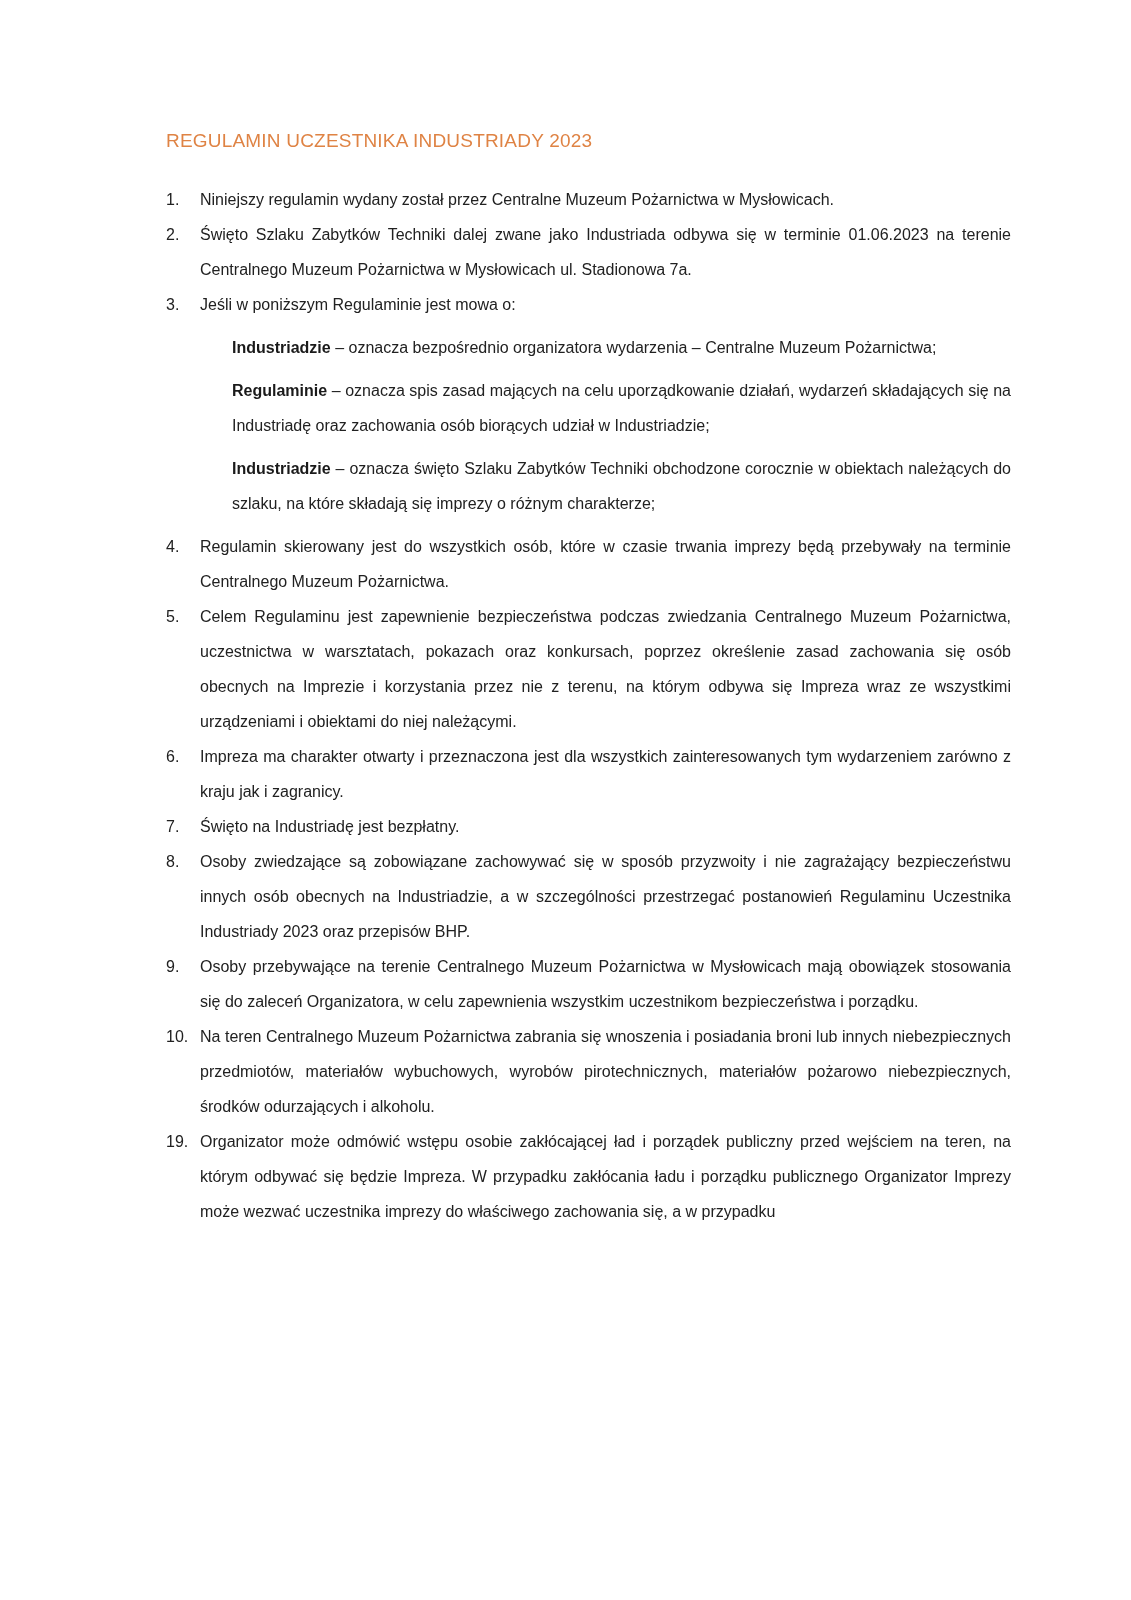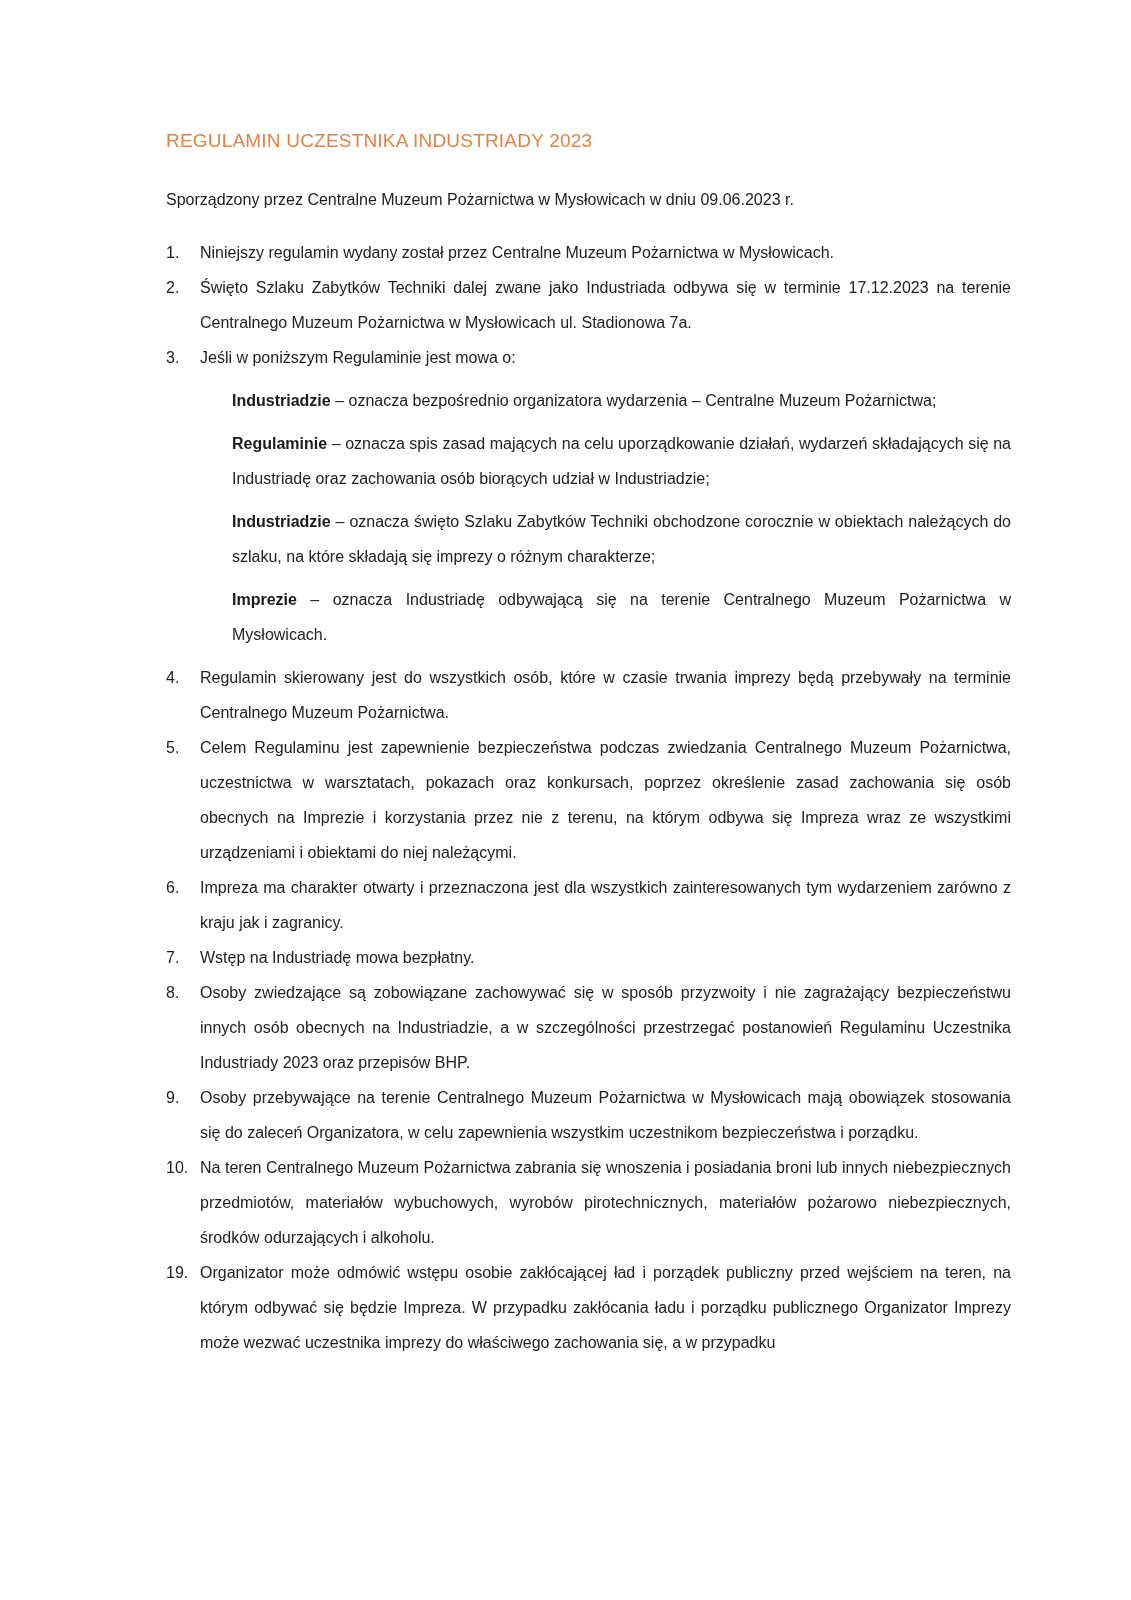--- a/index.html
+++ b/index.html
@@ -62,73 +62,69 @@
     color: #1a1a1a;
   }
 </style>
 </head>
 <body>
 
 <div class="page">
 
   <h1 class="doc-title">REGULAMIN UCZESTNIKA INDUSTRIADY 2023</h1>
 
-  <p class="intro">Sporządzony przez Centralne Muzeum Pożarnictwa w Mysłowicach w dniu 09.06.2023 r.</p>
 
   <div class="list">
 
     <div class="item">
       <span class="num">1.</span>
       <span>Niniejszy regulamin wydany został przez Centralne Muzeum Pożarnictwa w Mysłowicach.</span>
     </div>
 
     <div class="item">
       <span class="num">2.</span>
-      <span>Święto Szlaku Zabytków Techniki dalej zwane jako Industriada odbywa się w terminie 17.12.2023 na terenie Centralnego Muzeum Pożarnictwa w Mysłowicach ul. Stadionowa 7a.</span>
+      <span>Święto Szlaku Zabytków Techniki dalej zwane jako Industriada odbywa się w terminie 01.06.2023 na terenie Centralnego Muzeum Pożarnictwa w Mysłowicach ul. Stadionowa 7a.</span>
     </div>
 
     <div class="item">
       <span class="num">3.</span>
       <span>Jeśli w poniższym Regulaminie jest mowa o:</span>
     </div>
 
     <p class="def">
       <b>Industriadzie</b><span> – oznacza bezpośrednio organizatora wydarzenia – Centralne Muzeum Pożarnictwa;</span>
     </p>
 
     <p class="def">
       <b>Regulaminie</b><span> – oznacza spis zasad mających na celu uporządkowanie działań, wydarzeń składających się na Industriadę oraz zachowania osób biorących udział w Industriadzie;</span>
     </p>
 
     <p class="def">
       <b>Industriadzie</b><span> – oznacza święto Szlaku Zabytków Techniki obchodzone corocznie w obiektach należących do szlaku, na które składają się imprezy o różnym charakterze;</span>
     </p>
 
-    <p class="def">
-      <b>Imprezie</b><span> – oznacza Industriadę odbywającą się na terenie Centralnego Muzeum Pożarnictwa w Mysłowicach.</span>
-    </p>
 
     <div class="item">
       <span class="num">4.</span>
       <span>Regulamin skierowany jest do wszystkich osób, które w czasie trwania imprezy będą przebywały na terminie Centralnego Muzeum Pożarnictwa.</span>
     </div>
 
     <div class="item">
       <span class="num">5.</span>
       <span>Celem Regulaminu jest zapewnienie bezpieczeństwa podczas zwiedzania Centralnego Muzeum Pożarnictwa, uczestnictwa w warsztatach, pokazach oraz konkursach, poprzez określenie zasad zachowania się osób obecnych na Imprezie i korzystania przez nie z terenu, na którym odbywa się Impreza wraz ze wszystkimi urządzeniami i obiektami do niej należącymi.</span>
     </div>
 
     <div class="item">
       <span class="num">6.</span>
       <span>Impreza ma charakter otwarty i przeznaczona jest dla wszystkich zainteresowanych tym wydarzeniem zarówno z kraju jak i zagranicy.</span>
     </div>
 
     <div class="item">
       <span class="num">7.</span>
-      <span>Wstęp na Industriadę mowa bezpłatny.</span>
+      <span>Święto na Industriadę jest bezpłatny.</span>
     </div>
 
     <div class="item">
       <span class="num">8.</span>
       <span>Osoby zwiedzające są zobowiązane zachowywać się w sposób przyzwoity i nie zagrażający bezpieczeństwu innych osób obecnych na Industriadzie, a w szczególności przestrzegać postanowień Regulaminu Uczestnika Industriady 2023 oraz przepisów BHP.</span>
     </div>
 
     <div class="item">
       <span class="num">9.</span>
       <span>Osoby przebywające na terenie Centralnego Muzeum Pożarnictwa w Mysłowicach mają obowiązek stosowania się do zaleceń Organizatora, w celu zapewnienia wszystkim uczestnikom bezpieczeństwa i porządku.</span>

